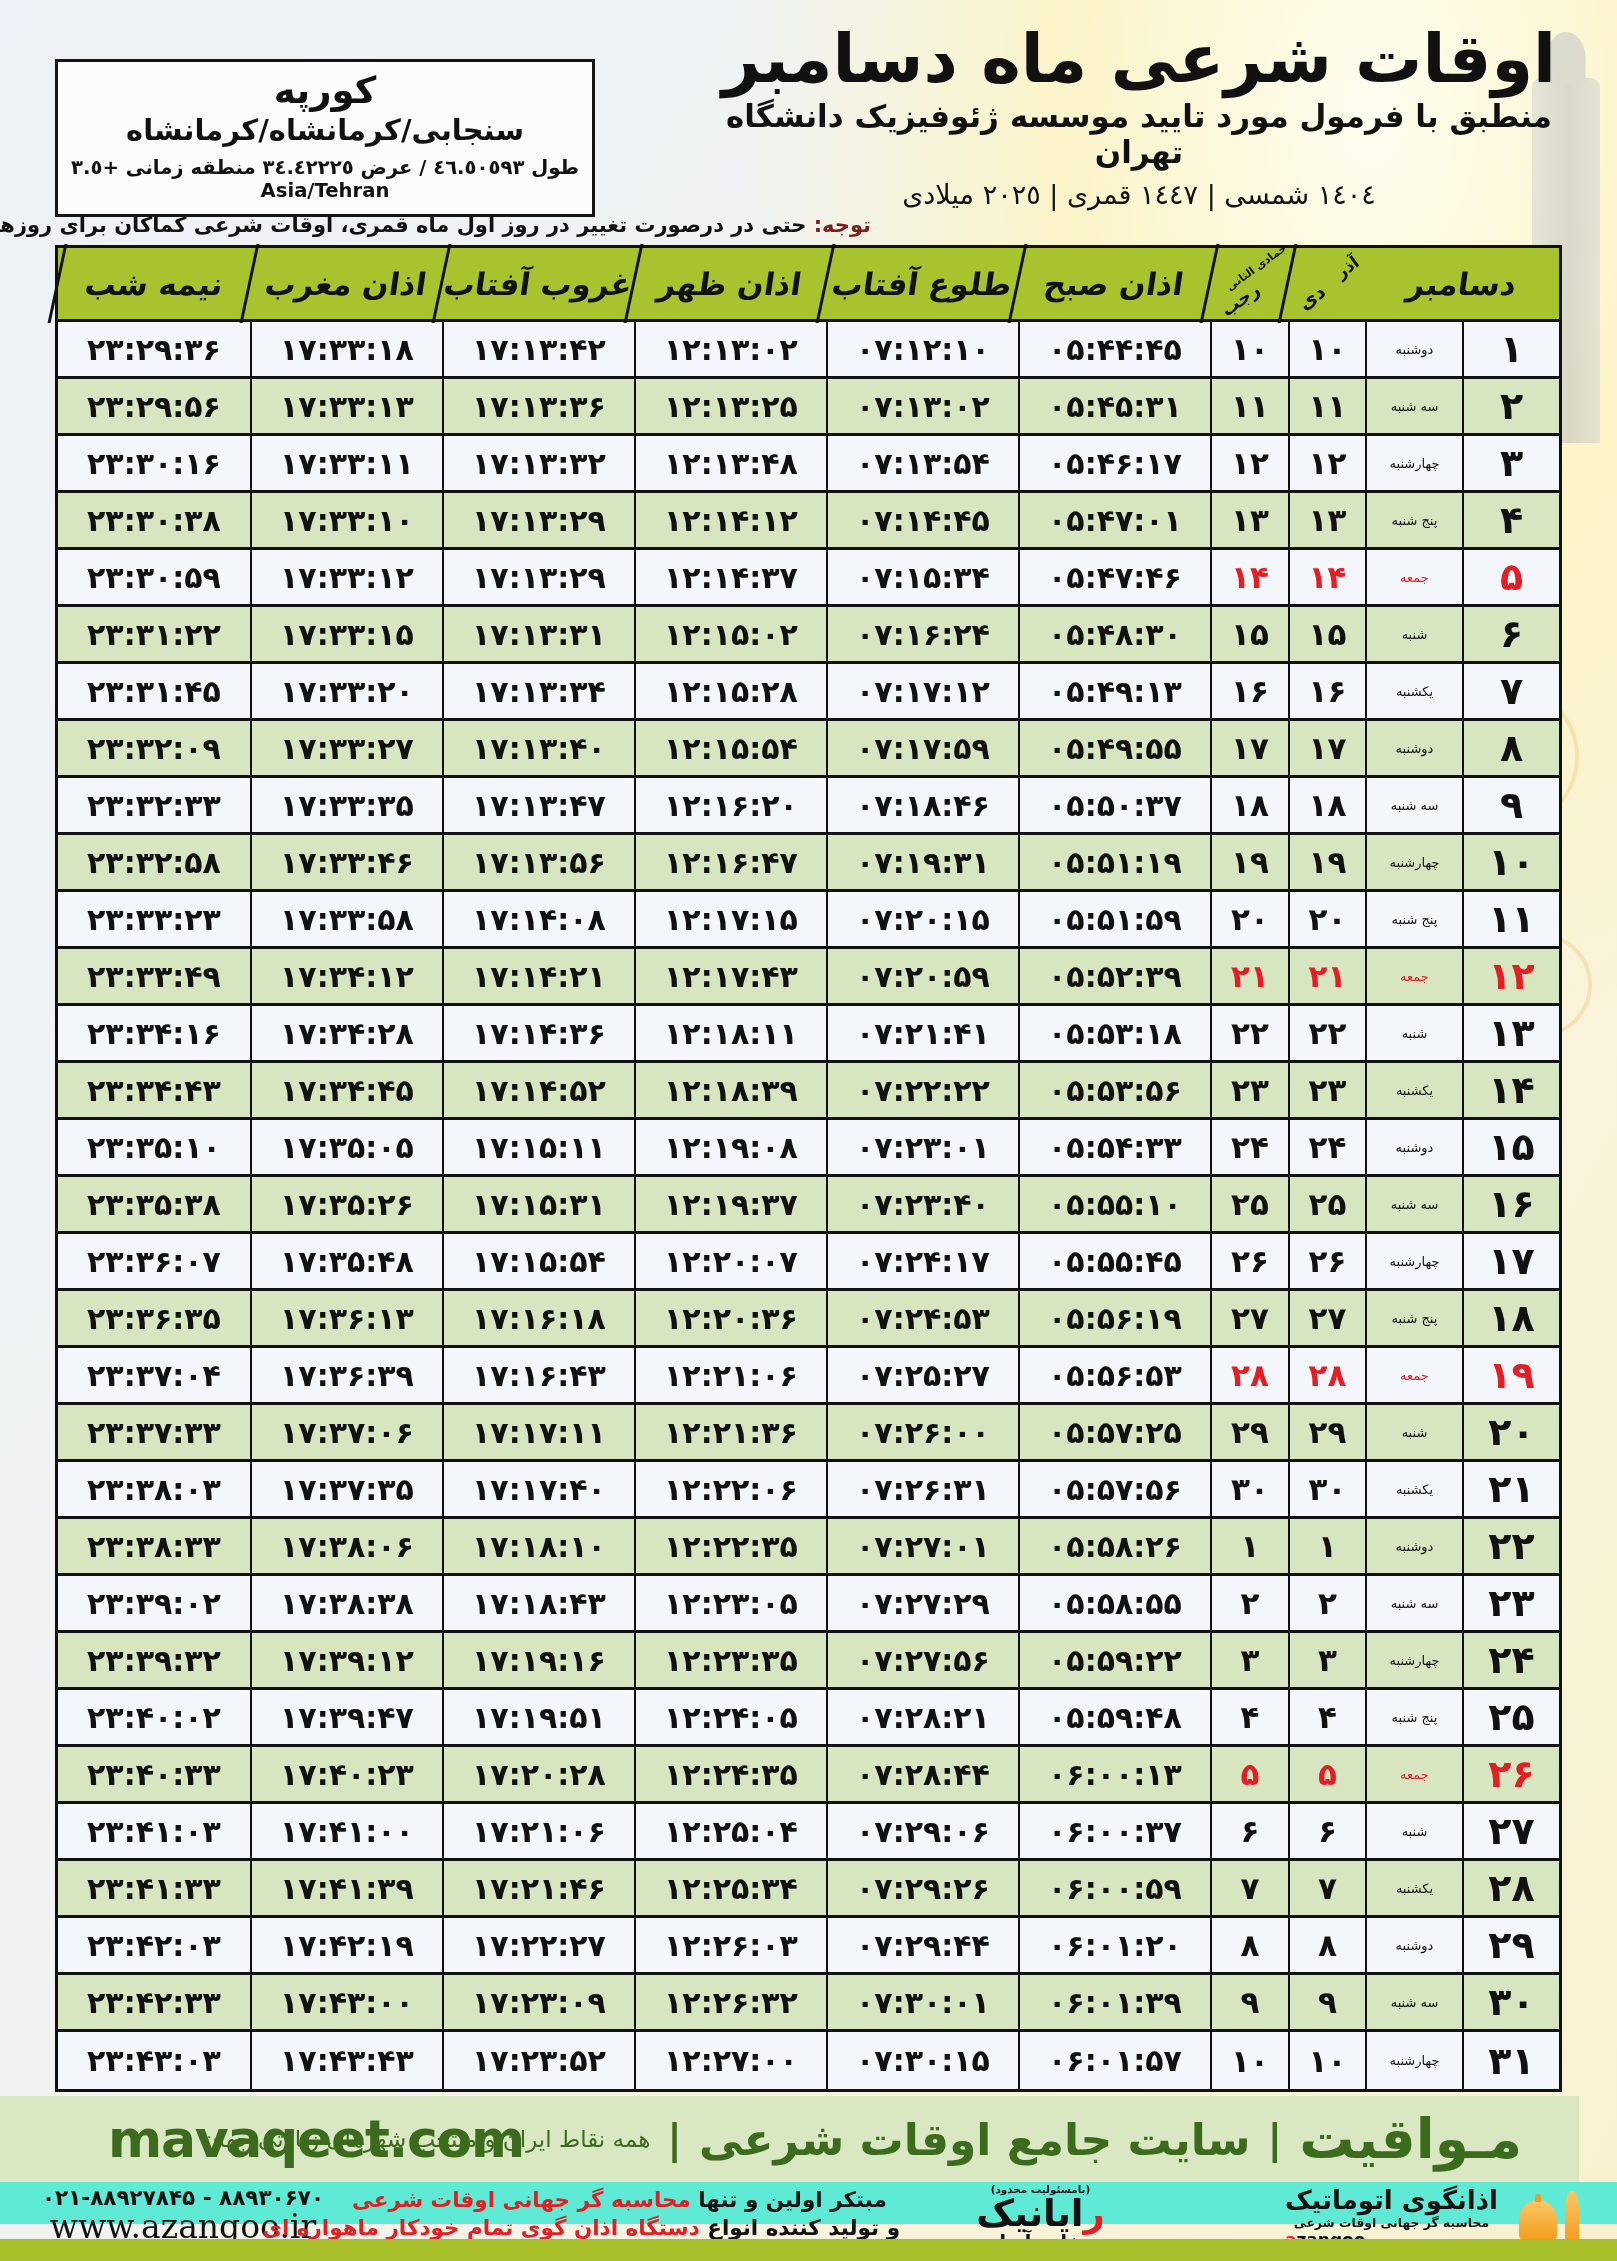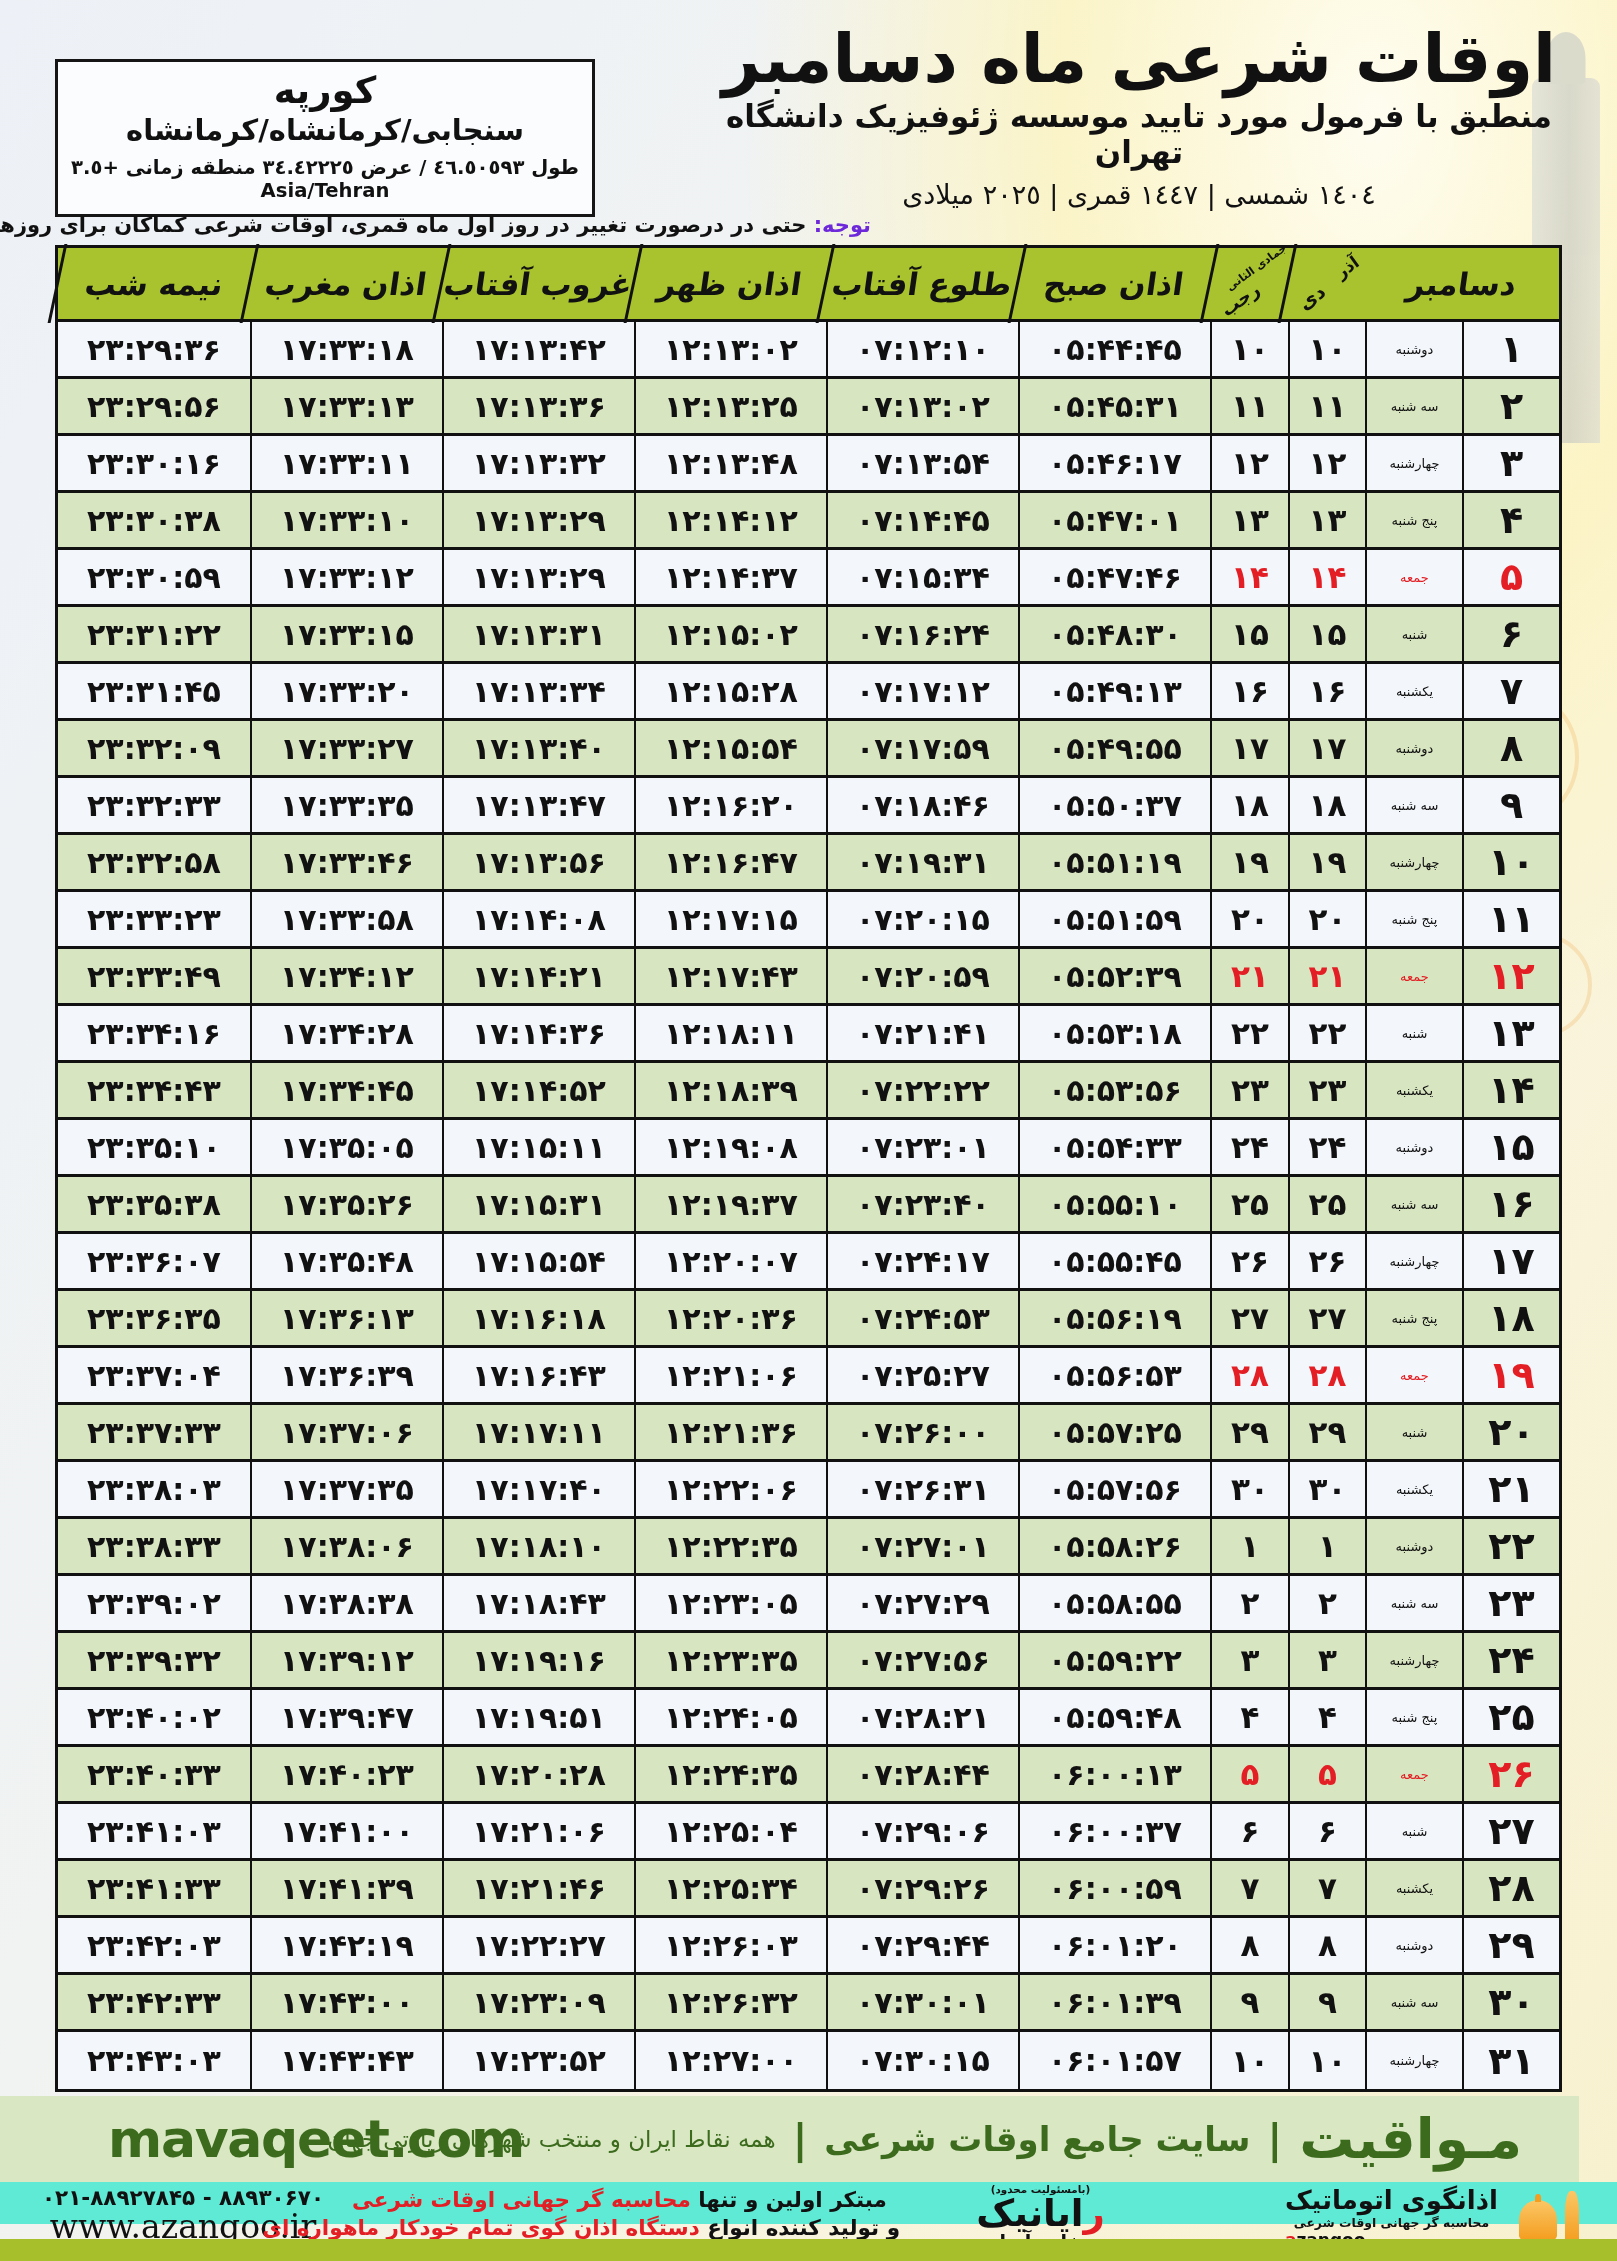--- a/index.html
+++ b/index.html
@@ -33,21 +33,21 @@
   .loc-region  { font-size:29px; font-weight:bold; line-height:1.25; }
   .loc-coords  { font-size:19.6px; font-weight:bold; margin-top:7.8px; }
 
   .header-block { position:absolute; left:705px; top:22px; width:868px; text-align:center; direction:rtl; z-index:3; }
   .main-title { font-size:67px; font-weight:bold; line-height:1.12; letter-spacing:-0.7px; }
   .subtitle   { font-size:31px;  font-weight:bold; margin-top:1.3px; }
   .years      { font-size:27px;  margin-top:9px; }
 
   .note-line { position:absolute; left:55px; top:213px; width:816px; direction:rtl;
     font-size:21px; font-weight:bold; white-space:nowrap; z-index:3; }
-  .note-label { color:#6d28d9; }
+  .note-label { color:#7f1d1d; }
 
   
   .ptable { position:absolute; left:55px; top:245px; width:1507px; border:3.9px solid #111; z-index:3; }
   .thead { display:grid; direction:rtl; grid-template-columns:194px 77px 78px repeat(6,1fr);
     height:74px; background:#a9c32e; border-bottom:3.9px solid #111; }
   .hcell { position:relative; display:flex; align-items:center; justify-content:center; }
   .hcell + .hcell::before { content:""; position:absolute; left:-2px; top:-3.9px; bottom:-3.9px; width:3.3px;
     background:#111; transform:skewX(-12deg); }
   .hlabel { font-size:31px; font-weight:bold; transform:skewX(-8deg); white-space:nowrap; }
   .diag { position:absolute; font-weight:bold; transform:rotate(-36deg); white-space:nowrap; }
@@ -70,21 +70,21 @@
 
   
   .footer-band { position:absolute; left:0; top:2096px; width:1579px; height:86px;
     background:#d9e7c3; z-index:3; }
   .mavaqeet-url { position:absolute; left:108px; top:50%; transform:translateY(-50%);
     font-size:52px; font-weight:bold; color:#3c6b1d; letter-spacing:-1.3px; }
   .footer-fa { position:absolute; right:57px; top:50%; transform:translateY(-50%);
     direction:rtl; color:#3c6b1d; display:flex; align-items:center; gap:17px; white-space:nowrap; }
   .f-brand { font-size:55px; font-weight:bold; }
   .f-sep   { font-size:40px; font-weight:bold; }
-  .f-tag1  { font-size:34px; font-weight:bold; }
+  .f-tag1  { font-size:44px; font-weight:bold; }
   .f-tag2  { font-size:23px; font-weight:normal; }
 
   
   .bottom-strip { position:absolute; left:0; top:2182px; width:1618px; height:42px; background:#5eead4; z-index:3;text-decoration:underline; }
   .phones-block { position:absolute; left:36px; top:2.6px; width:294px; text-align:center; }
   .phone-numbers { font-size:21.5px; font-weight:bold; direction:ltr; letter-spacing:0.7px; }
   .site-url { font-size:33px; font-family:"DejaVu Serif", serif; margin-top:-2.6px; }
   .slogan { position:absolute; left:339px; top:3.9px; width:561px; text-align:center; direction:rtl;
     font-size:21.5px; font-weight:bold; line-height:1.3; white-space:nowrap; }
   .red-part { color:#e31e24; }

